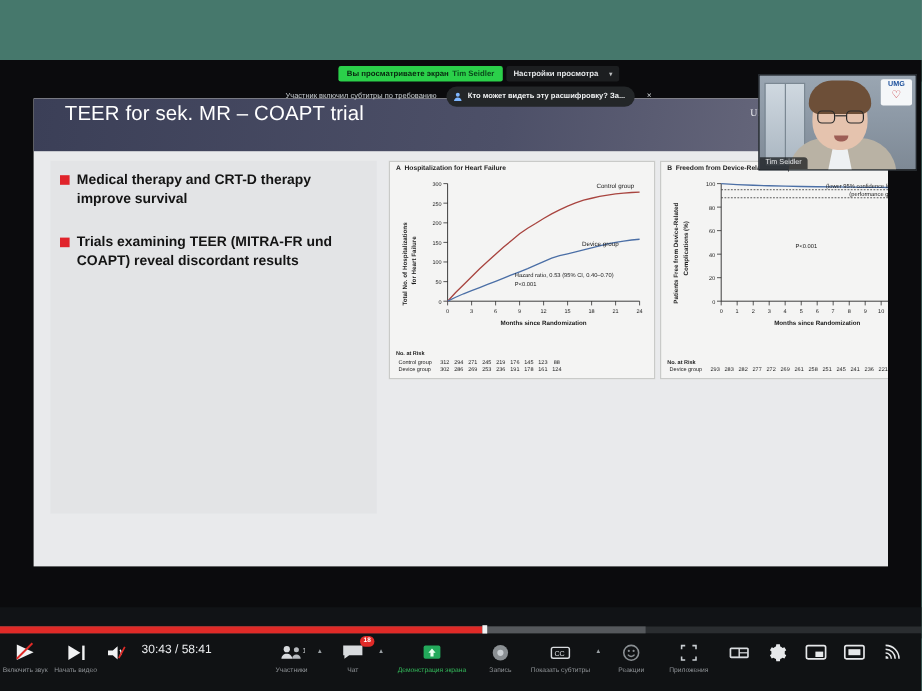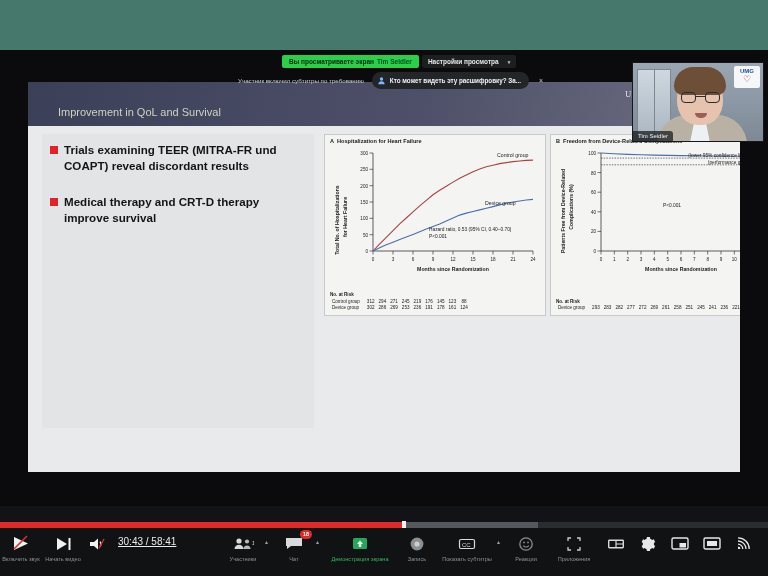--- a/index.html
+++ b/index.html
@@ -207,21 +207,21 @@
     position: absolute; left: 0; bottom: 0; width: 768px; height: 48px;
     background: #101214; display: flex; align-items: flex-start;
   }
   .ctrl {
     position: relative; display: flex; flex-direction: column; align-items: center;
     justify-content: flex-start; padding-top: 6px; min-width: 40px; color: #e6e8ea;
   }
   .ctrl .cap { font-size: 5.6px; color: #8e9296; margin-top: 3px; white-space: nowrap; }
   .ctrl .cap.green { color: #33b75a; }
   .ctrl .glyph { height: 19px; display: flex; align-items: center; justify-content: center; }
-  .time { font-size: 10px; color: #e9ebed; margin-left: 8px; padding-top: 8px; text-decoration: underline; }
+  .time { font-size: 10px; color: #e9ebed; margin-left: 8px; padding-top: 8px; }
   .spacer { flex: 1 1 auto; }
   .badge {
     position: absolute; top: 2px; right: 2px; background: #e02a27; color: #fff;
     font-size: 5.4px; line-height: 1; padding: 2px 3px; border-radius: 6px; font-weight: bold;
   }
   .caret-sm { position: absolute; right: -4px; top: 11px; color: #9aa0a4; font-size: 6px; }
   .grp { display: flex; align-items: flex-start; gap: 2px; }
   svg { display: block; }
 </style>
 </head>
@@ -258,39 +258,39 @@
           </svg>
       </span>
       <span class="txt">Кто может видеть эту расшифровку? За...</span>
     </div>
     <span class="caption-x">×</span>
   </div>
 
   <div class="slide">
 
     <div class="slide-header">
-      <div class="slide-sub">Improvement in QoL and Survival</div>
+      <div class="slide-title">TEER for sek. MR – COAPT trial</div>
       <div class="uni-logo">
         <div class="l1">UNIVERSITÄTSMEDIZIN</div>
         <div class="l2">GÖTTINGEN</div>
       </div>
       <div class="uni-bars">
           <i></i>
           <i></i>
         </div>
     </div>
 
     <div class="bullets">
       <div class="bullet">
         <span class="sq"></span>
-        <span class="bt">Trials examining TEER (MITRA-FR und COAPT) reveal discordant results</span>
+        <span class="bt">Medical therapy and CRT-D therapy improve survival</span>
       </div>
       <div class="bullet">
         <span class="sq"></span>
-        <span class="bt">Medical therapy and CRT-D therapy improve survival</span>
+        <span class="bt">Trials examining TEER (MITRA-FR und COAPT) reveal discordant results</span>
       </div>
     </div>
 
     <div class="fig figA">
       <div class="fig-label">
         <b>A</b><span>Hospitalization for Heart Failure</span>
       </div>
       <svg class="plot" style="left:0;top:10px" width="222" height="130" viewBox="0 0 222 130">
 
         <line x1="48" y1="8" x2="48" y2="106" stroke="#1b1b1b" stroke-width="0.7"></line>

